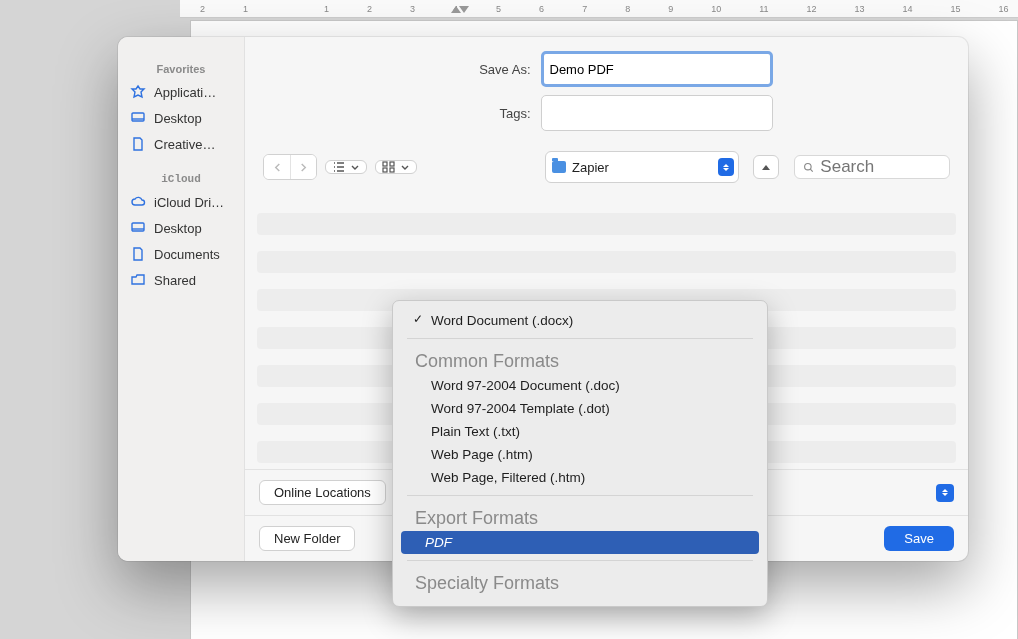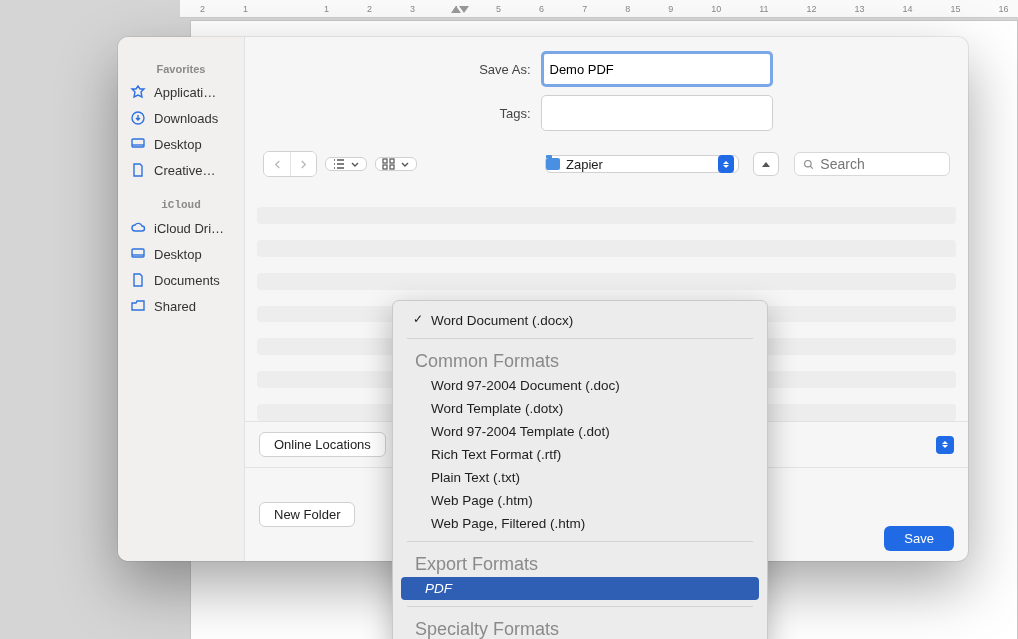--- a/index.html
+++ b/index.html
@@ -183,43 +183,43 @@
     .seg button + button { border-left: 1px solid #e3e3e3; }
     .seg button.disabled { color:#bbb; }
     .loc-pop {
       display: flex;
       align-items: center;
       gap: 6px;
       margin-left: 120px;
       background: #fff;
       border: 1px solid #d1d1d1;
       border-radius: 6px;
-      height: 18px;
-      padding: 0 4px 0 0;
+      height: 32px;
+      padding: 0 4px 0 6px;
       min-width: 194px;
     }
     .loc-pop .folder-glyph { width:14px;height:12px;background:#4a90e2;border-radius:2px;position:relative;}
     .loc-pop .folder-glyph::before{content:"";position:absolute;top:-3px;left:0;width:6px;height:3px;background:#4a90e2;border-radius:1px 1px 0 0;}
     .loc-pop .txt{font-size:13px;color:#222;flex:1;}
     .loc-pop .chev {
       width: 16px;height:18px;background:#206be5;border-radius:4px;display:flex;align-items:center;justify-content:center;flex-direction:column;gap:1px;
     }
     .loc-pop .chev::before,.loc-pop .chev::after{content:"";width:0;height:0;border-left:3px solid transparent;border-right:3px solid transparent;}
     .loc-pop .chev::before{border-bottom:3px solid #fff;}
     .loc-pop .chev::after{border-top:3px solid #fff;}
     .collapse-btn {
       width:26px;height:24px;border:1px solid #d1d1d1;border-radius:6px;background:#fff;display:flex;align-items:center;justify-content:center;margin-left:6px;
     }
     .collapse-btn::before{content:"";width:0;height:0;border-left:4px solid transparent;border-right:4px solid transparent;border-bottom:5px solid #555;}
     .search-wrap {
       margin-left: auto;
       display:flex;align-items:center;
       border:1px solid #d8d8d8;border-radius:6px;background:#fff;height:24px;padding:0 8px;width:156px;gap:6px;
     }
-    .search-wrap input{border:none;outline:none;font-size:14px;width:100%;color:#ec4899;}
+    .search-wrap input{border:none;outline:none;font-size:17px;width:100%;color:#ec4899;}
     
     .file-area {
       flex:1;
       padding: 24px 12px 0;
       display:flex;flex-direction:column;gap:16px;
       overflow:hidden;
     }
     .file-row {
       height: 22px;
       background: #ededed;
@@ -236,21 +236,21 @@
     .format-chev {
       margin-left:auto;width:18px;height:18px;background:#206be5;border-radius:4px;display:flex;align-items:center;justify-content:center;flex-direction:column;gap:1px;
     }
     .format-chev::before,.format-chev::after{content:"";width:0;height:0;border-left:3px solid transparent;border-right:3px solid transparent;}
     .format-chev::before{border-bottom:3px solid #fff;}
     .format-chev::after{border-top:3px solid #fff;}
     .bottom2 {
       display:flex;align-items:center;padding:10px 14px;border-top:1px solid #e2e2e2;gap:12px;
     }
     .btn-primary {
-      background:#206be5;color:#fff;border:none;border-radius:6px;padding:5px 20px;font-size:13px;margin-left:auto;margin-top:48px;
+      background:#206be5;color:#fff;border:none;border-radius:6px;padding:5px 20px;font-size:13px;margin-left:auto;
     }
     
     .menu {
       position:absolute;
       left: 392px;
       top: 300px;
       width: 376px;
       background:#ececec;
       border:1px solid #c9c9c9;
       border-radius:7px;
@@ -309,29 +309,20 @@
 
     <div class="sidebar-item">
       <span class="icon">
         <svg width="16" height="16" viewBox="0 0 16 16">
             <path fill="none" stroke="currentColor" stroke-width="1.4" d="M8 2l2 3h4l-3 3 1 5-4-2-4 2 1-5-3-3h4z"></path>
           </svg>
       </span>
       <span class="label">Applicati…</span>
     </div>
 
-    <div class="sidebar-item">
-      <span class="icon">
-        <svg width="16" height="16" viewBox="0 0 16 16">
-            <circle cx="8" cy="8" r="6" fill="none" stroke="currentColor" stroke-width="1.4"></circle>
-            <path stroke="currentColor" stroke-width="1.4" d="M8 5v5m-2-2l2 2 2-2"></path>
-          </svg>
-      </span>
-      <span class="label">Downloads</span>
-    </div>
 
     <div class="sidebar-item">
       <span class="icon">
         <svg width="16" height="16" viewBox="0 0 16 16">
             <rect x="2" y="3" width="12" height="8" rx="1" fill="none" stroke="currentColor" stroke-width="1.4"></rect>
             <path stroke="currentColor" stroke-width="1.4" d="M2 9h12"></path>
           </svg>
       </span>
       <span class="label">Desktop</span>
     </div>
@@ -469,23 +460,21 @@
     </div>
   </div>
 </div>
 
 <div class="menu">
   <div class="inner">
     <div class="menu-item checked">Word Document (.docx)</div>
     <hr>
     <div class="menu-group">Common Formats</div>
     <div class="menu-item">Word 97-2004 Document (.doc)</div>
-    <div class="menu-item">Word Template (.dotx)</div>
     <div class="menu-item">Word 97-2004 Template (.dot)</div>
-    <div class="menu-item">Rich Text Format (.rtf)</div>
     <div class="menu-item">Plain Text (.txt)</div>
     <div class="menu-item">Web Page (.htm)</div>
     <div class="menu-item">Web Page, Filtered (.htm)</div>
     <hr>
     <div class="menu-group">Export Formats</div>
   </div>
   <div class="menu-item active" style="margin:0 2px;font-style:italic;">PDF</div>
   <div class="inner">
     <hr>
     <div class="menu-group">Specialty Formats</div>

